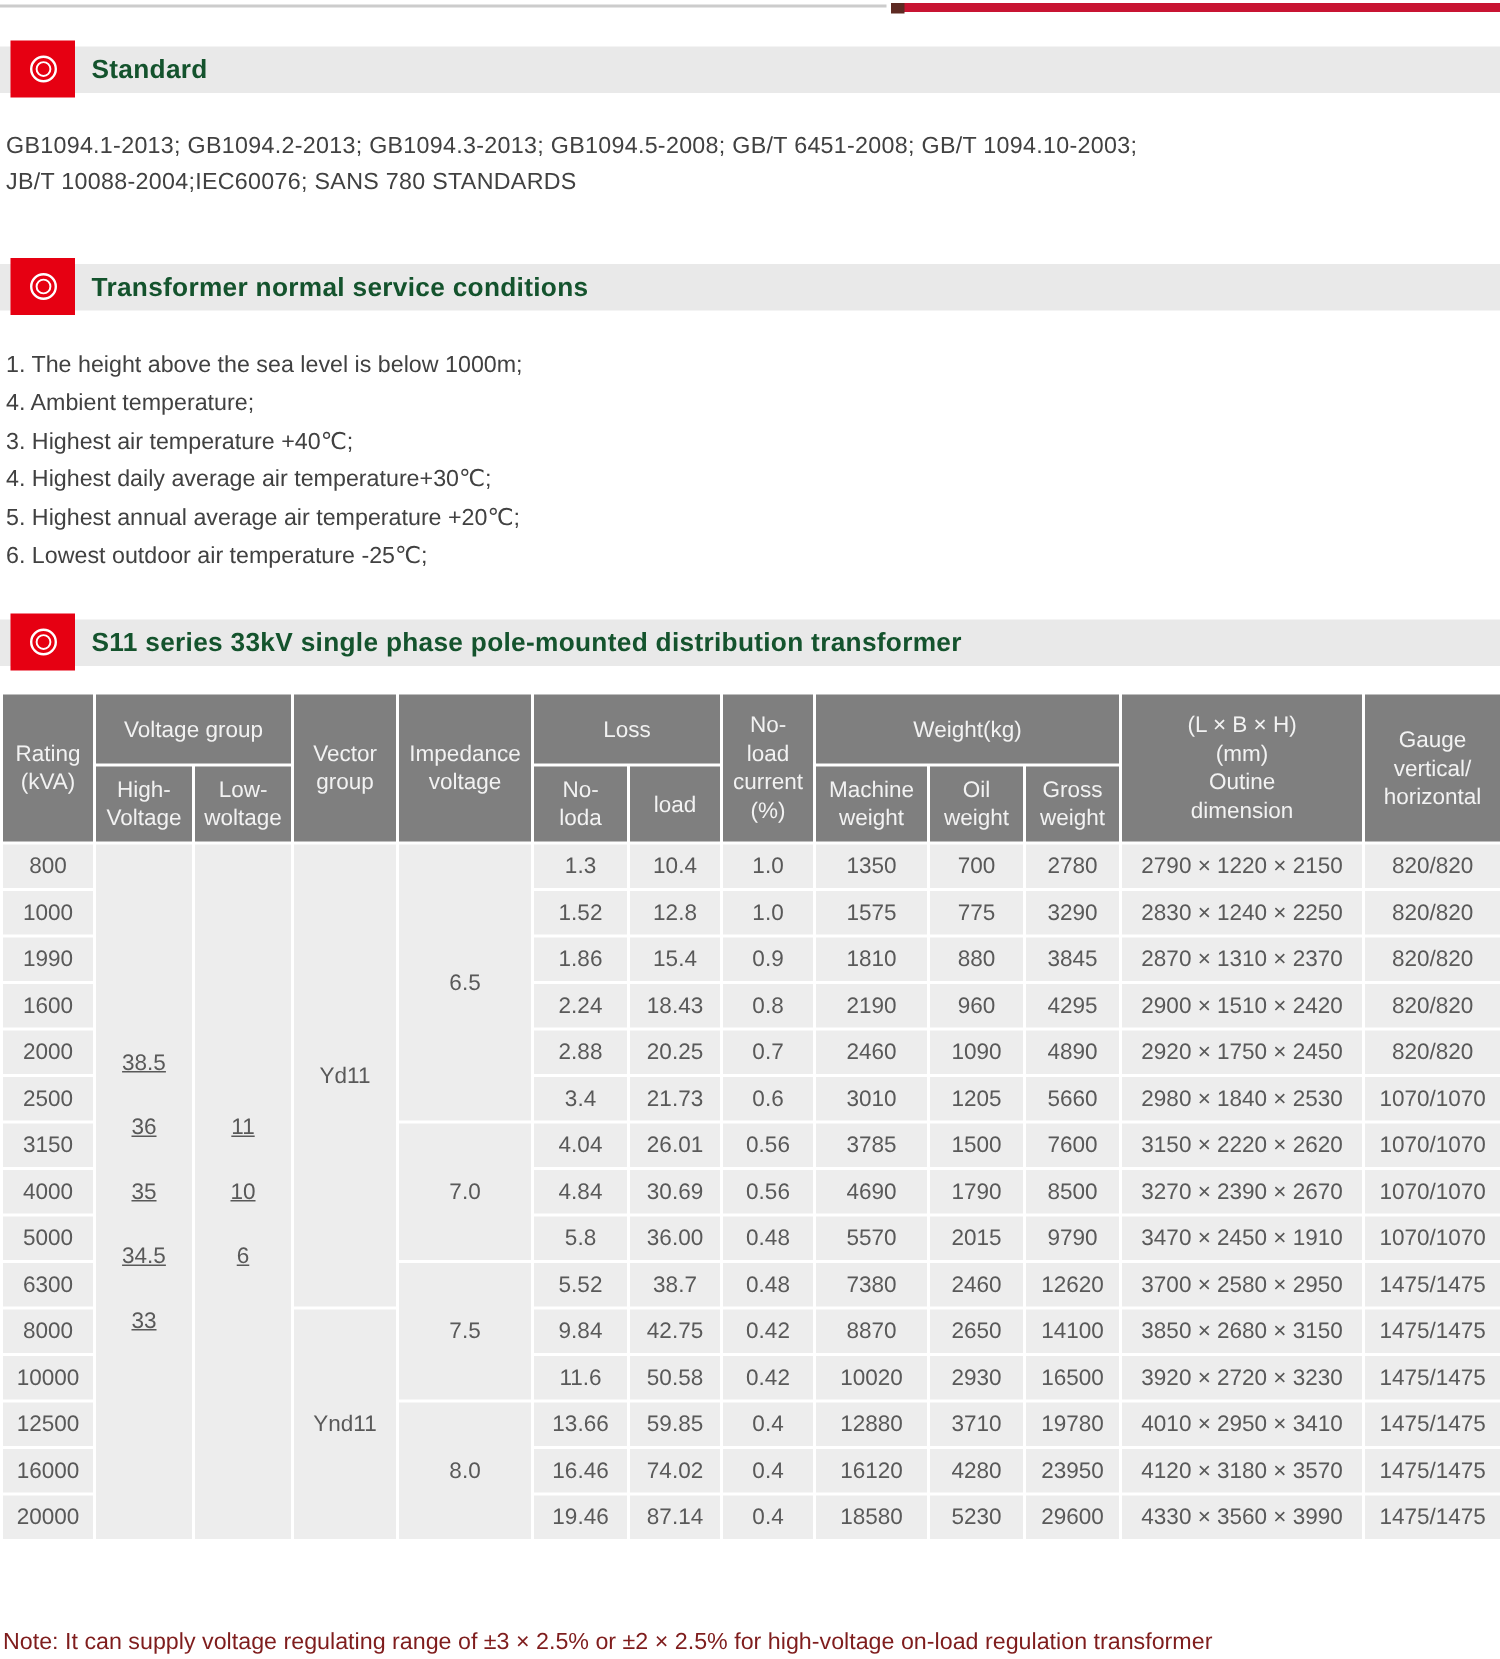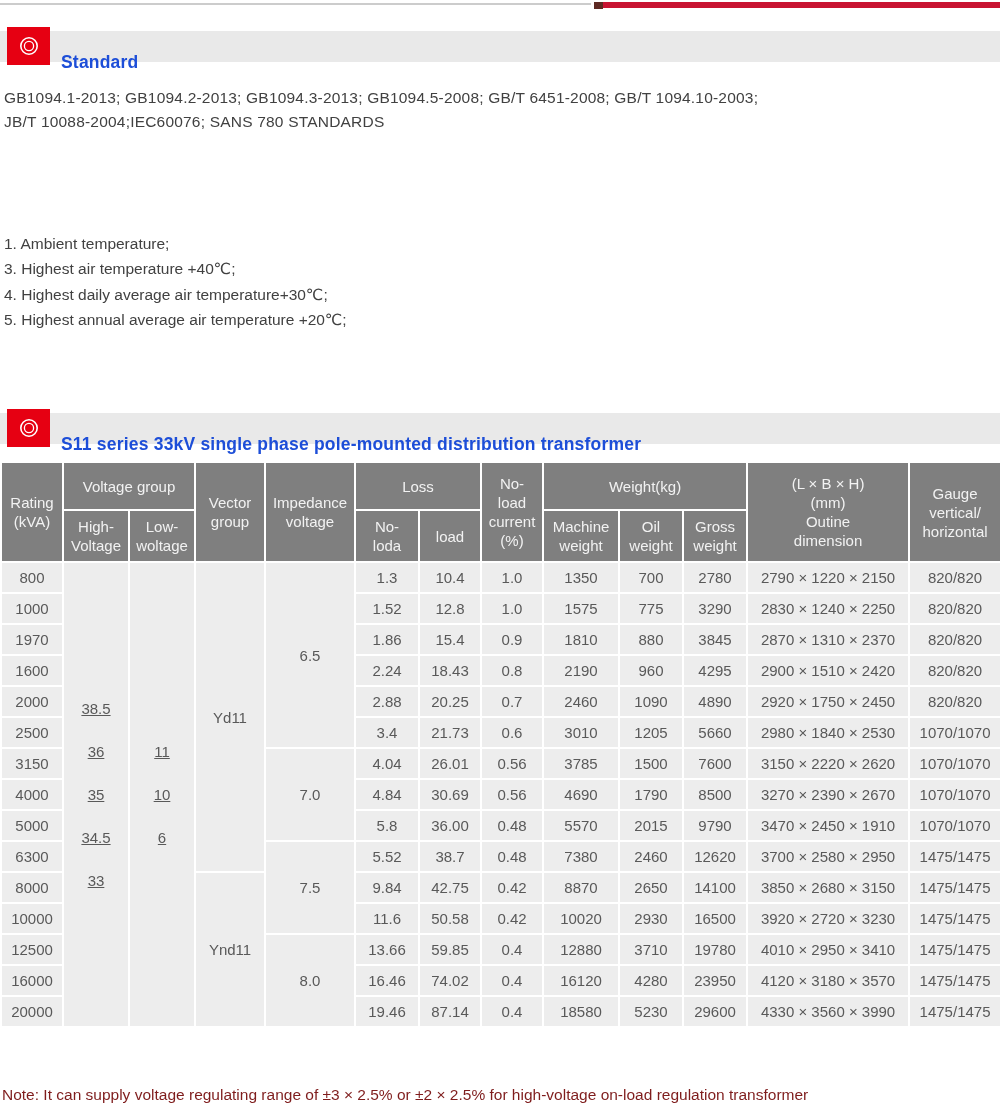--- a/index.html
+++ b/index.html
@@ -13,22 +13,22 @@
   
   .top-gray-line{position:absolute;left:0;top:3px;width:591px;height:2px;background:#cccccc;}
   .top-red-bar{position:absolute;left:594px;top:2px;width:406px;height:6px;background:#c81432;}
   .top-red-bar-tip{position:absolute;left:594px;top:2px;width:9px;height:7px;background:#5e2a23;}
 
   
   .section-header{position:absolute;left:0;width:1000px;height:38px;}
   .section-bar{position:absolute;left:0;top:4px;width:1000px;height:31px;background:#e9e9e9;}
   .section-icon{position:absolute;left:7px;top:0;width:43px;height:38px;background:#e60012;
     display:flex;align-items:center;justify-content:center;}
-  .section-title{position:absolute;left:61px;top:20px;height:31px;line-height:31px;
-    font-size:17.5px;font-weight:bold;color:#1d4ed8;letter-spacing:0.2px;}
+  .section-title{position:absolute;left:61px;top:4px;height:31px;line-height:31px;
+    font-size:17.5px;font-weight:bold;color:#14532d;letter-spacing:0.2px;}
 
   
   .std-text{position:absolute;left:4px;top:86px;width:980px;font-size:15.5px;color:#414141;
     line-height:24px;letter-spacing:0.2px;}
   .cond-list{position:absolute;left:4px;top:231px;width:980px;font-size:15.5px;color:#414141;}
   .cond-list .cond-item{line-height:25.4px;}
 
   
   .spec-table{position:absolute;left:0;top:461px;width:1000px;
     border-collapse:separate;border-spacing:2px;table-layout:fixed;}
@@ -61,25 +61,37 @@
         <circle cx="13" cy="13" r="4.6" fill="none" stroke="#ffffff" stroke-width="1.3"></circle>
       </svg>
     </div>
     <div class="section-title">Standard</div>
   </div>
   <div class="std-text">
     <div>GB1094.1-2013;  GB1094.2-2013;  GB1094.3-2013;  GB1094.5-2008;  GB/T 6451-2008;  GB/T 1094.10-2003;</div>
     <div>JB/T 10088-2004;IEC60076; SANS 780 STANDARDS</div>
   </div>
 
+  <div class="section-header" style="top:172px;">
+    <div class="section-bar"></div>
+    <div class="section-icon">
+      <svg width="26" height="26" viewBox="0 0 26 26">
+        <circle cx="13" cy="13" r="8.2" fill="none" stroke="#ffffff" stroke-width="1.6"></circle>
+        <circle cx="13" cy="13" r="4.6" fill="none" stroke="#ffffff" stroke-width="1.3"></circle>
+      </svg>
+    </div>
+    <div class="section-title">Transformer normal service conditions</div>
+  </div>
   <div class="cond-list">
-    <div class="cond-item">1. Ambient temperature;</div>
+    <div class="cond-item">1. The height above the sea level is below 1000m;</div>
+    <div class="cond-item">4. Ambient temperature;</div>
     <div class="cond-item">3. Highest air temperature +40℃;</div>
     <div class="cond-item">4. Highest daily average air temperature+30℃;</div>
     <div class="cond-item">5. Highest annual average air temperature +20℃;</div>
+    <div class="cond-item">6. Lowest outdoor air temperature -25℃;</div>
   </div>
 
   <div class="section-header" style="top:409px;">
     <div class="section-bar"></div>
     <div class="section-icon">
       <svg width="26" height="26" viewBox="0 0 26 26">
         <circle cx="13" cy="13" r="8.2" fill="none" stroke="#ffffff" stroke-width="1.6"></circle>
         <circle cx="13" cy="13" r="4.6" fill="none" stroke="#ffffff" stroke-width="1.3"></circle>
       </svg>
     </div>
@@ -168,21 +180,21 @@
           <td>1.52</td>
           <td>12.8</td>
           <td>1.0</td>
           <td>1575</td>
           <td>775</td>
           <td>3290</td>
           <td>2830 × 1240 × 2250</td>
           <td>820/820</td>
         </tr>
         <tr>
-          <td>1970</td>
+          <td>1990</td>
           <td>1.86</td>
           <td>15.4</td>
           <td>0.9</td>
           <td>1810</td>
           <td>880</td>
           <td>3845</td>
           <td>2870 × 1310 × 2370</td>
           <td>820/820</td>
         </tr>
         <tr>

